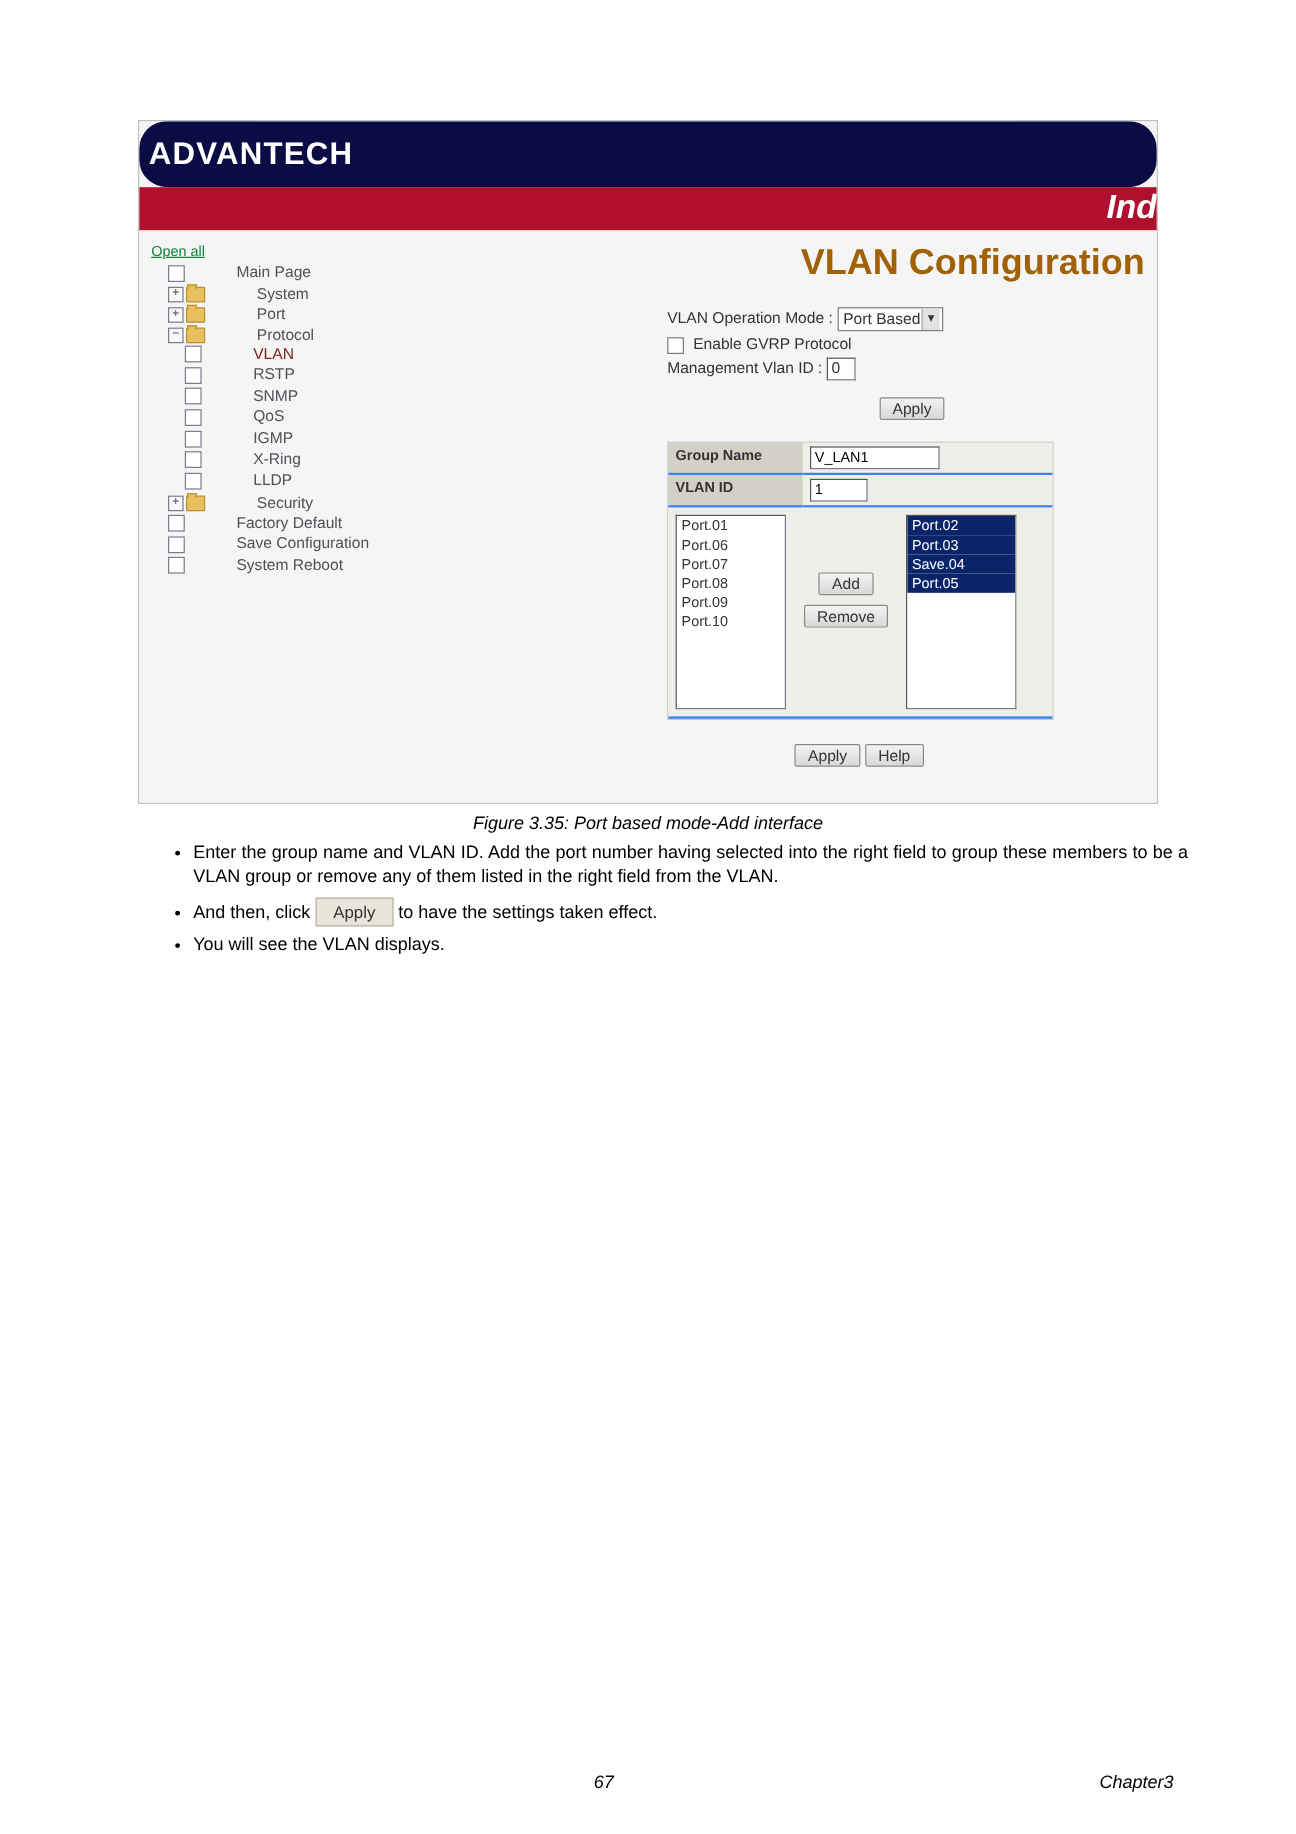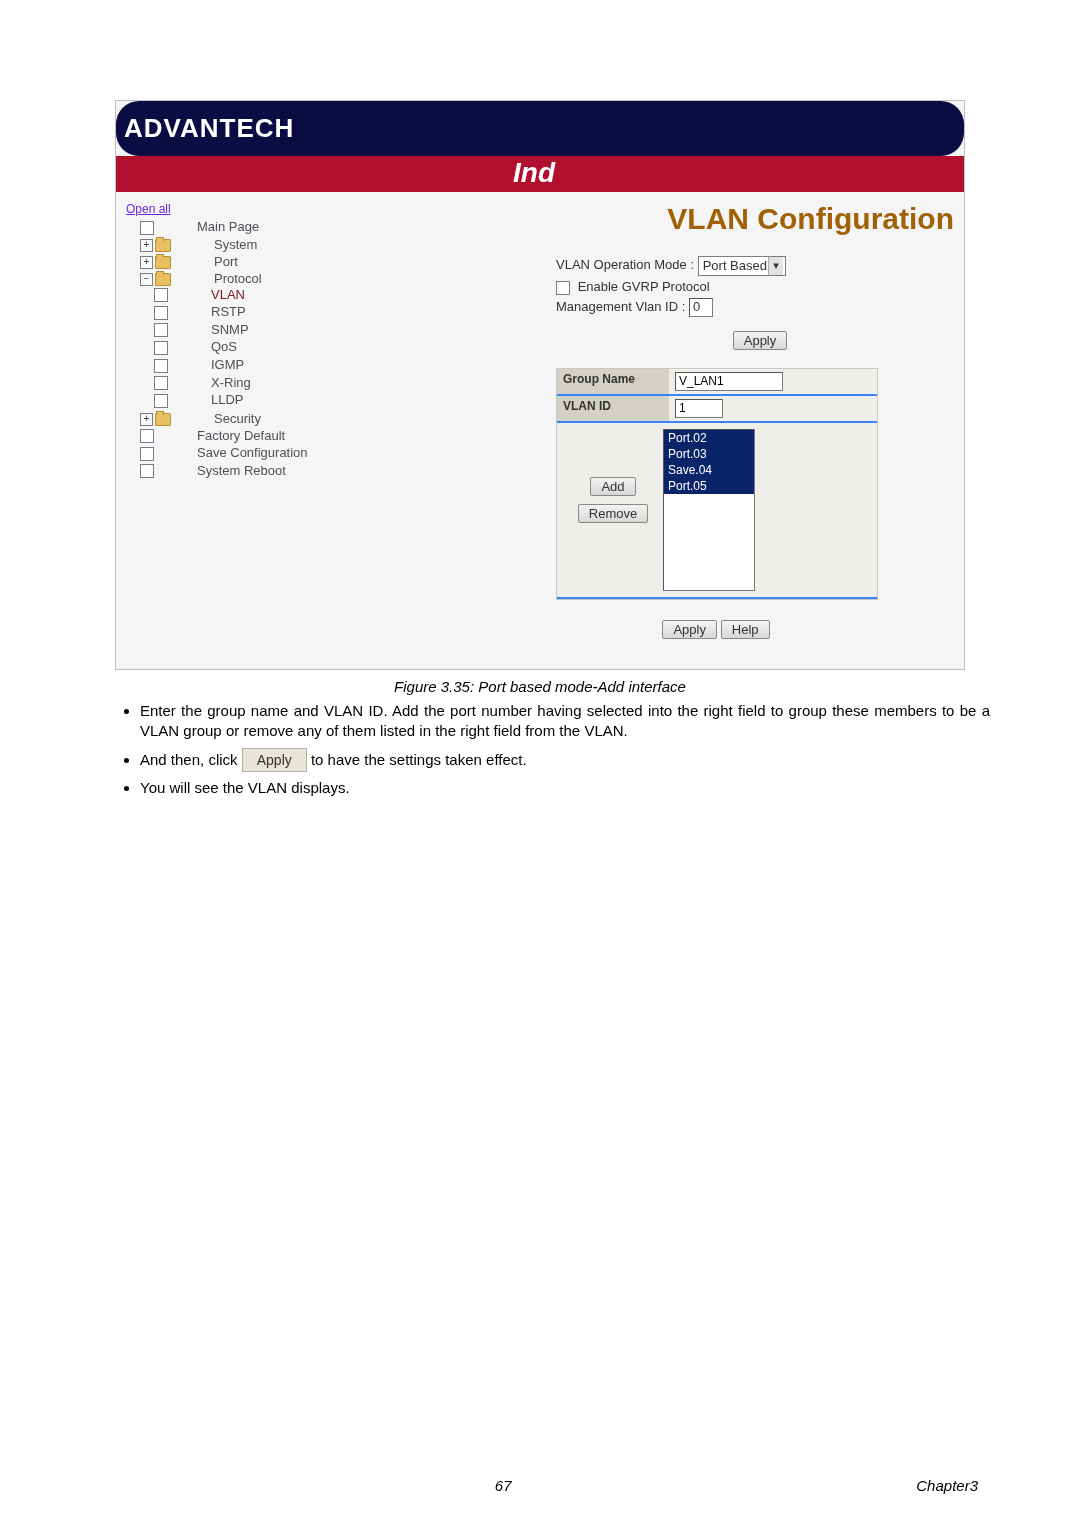--- a/index.html
+++ b/index.html
@@ -41,26 +41,26 @@
   .bar-dark .logo {
     color: #fff;
     font-weight: bold;
     font-size: 26px;
     letter-spacing: 1px;
     font-family: Arial, sans-serif;
   }
   .bar-red {
     background: #b10f2e;
     height: 36px;
-    text-align: center;
+    text-align: right;
     color: #fff;
     font-weight: bold;
     font-size: 28px;
     font-style: italic;
-    padding-right: 12px;
+    padding-right: 0;
     line-height: 34px;
     overflow: hidden;
     white-space: nowrap;
   }
 
   .body-area {
     position: absolute;
     top: 91px;
     bottom: 0;
     left: 0;
@@ -71,21 +71,21 @@
 
   
   .sidebar {
     width: 215px;
     padding: 10px 4px 4px 10px;
     box-sizing: border-box;
     font-size: 13px;
     color: #445;
   }
   .open-all {
-    color: #6d28d9;
+    color: #15803d;
     text-decoration: underline;
     font-size: 12px;
     margin-bottom: 2px;
     display: block;
   }
   .tree ul { list-style: none; margin: 0; padding: 0 0 0 14px; }
   .tree li {
     padding: 1px 0;
     white-space: nowrap;
   }
@@ -260,21 +260,21 @@
   }
 
   
   .figcap {
     text-align: center;
     font-style: italic;
     font-size: 15px;
     margin-top: 8px;
   }
   .body-text ul {
-    margin: 0 0 0 50px;
+    margin: 0 0 0 71px;
     padding: 0;
   }
   .body-text li {
     text-align: justify;
     margin: 6px 0;
     font-size: 15px;
     line-height: 1.35;
   }
   .inline-btn {
     display: inline-block;
@@ -364,20 +364,28 @@
             <div class="th">Group Name</div>
             <div class="td"><span class="tin">V_LAN1</span></div>
           </div>
           <div class="tr">
             <div class="th">VLAN ID</div>
             <div class="td"><span class="tin" style="min-width:40px;">1</span></div>
           </div>
           <div class="tr" style="border-bottom:none;">
             <div class="td" style="padding:6px;background:#f0eee8;flex:1;">
               <div class="port-row">
+                <div class="listbox">
+                  <div class="opt">Port.01</div>
+                  <div class="opt">Port.06</div>
+                  <div class="opt">Port.07</div>
+                  <div class="opt">Port.08</div>
+                  <div class="opt">Port.09</div>
+                  <div class="opt">Port.10</div>
+                </div>
                 <div class="mid-col">
                   <span class="btn">Add</span>
                   <span class="btn">Remove</span>
                 </div>
                 <div class="listbox">
                   <div class="opt sel">Port.02</div>
                   <div class="opt sel">Port.03</div>
                   <div class="opt sel">Save.04</div>
                   <div class="opt sel">Port.05</div>
                 </div>

